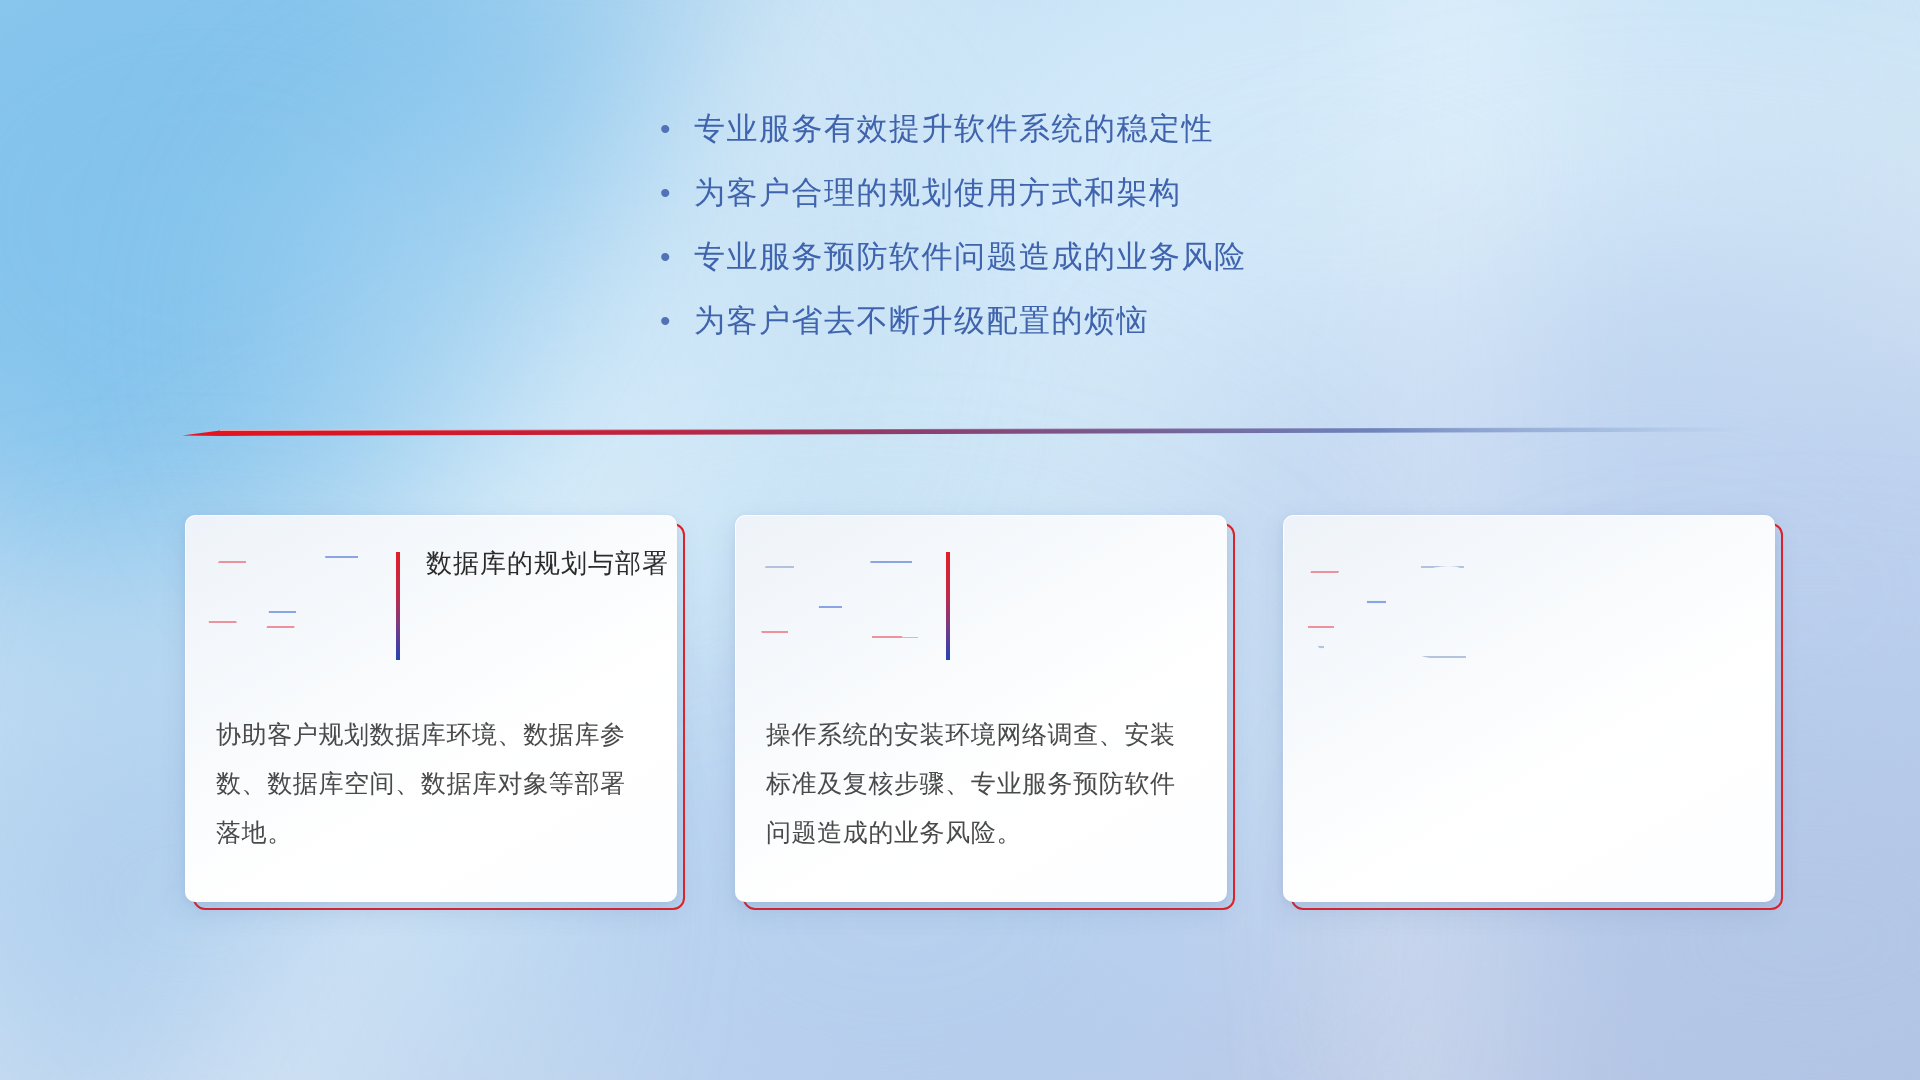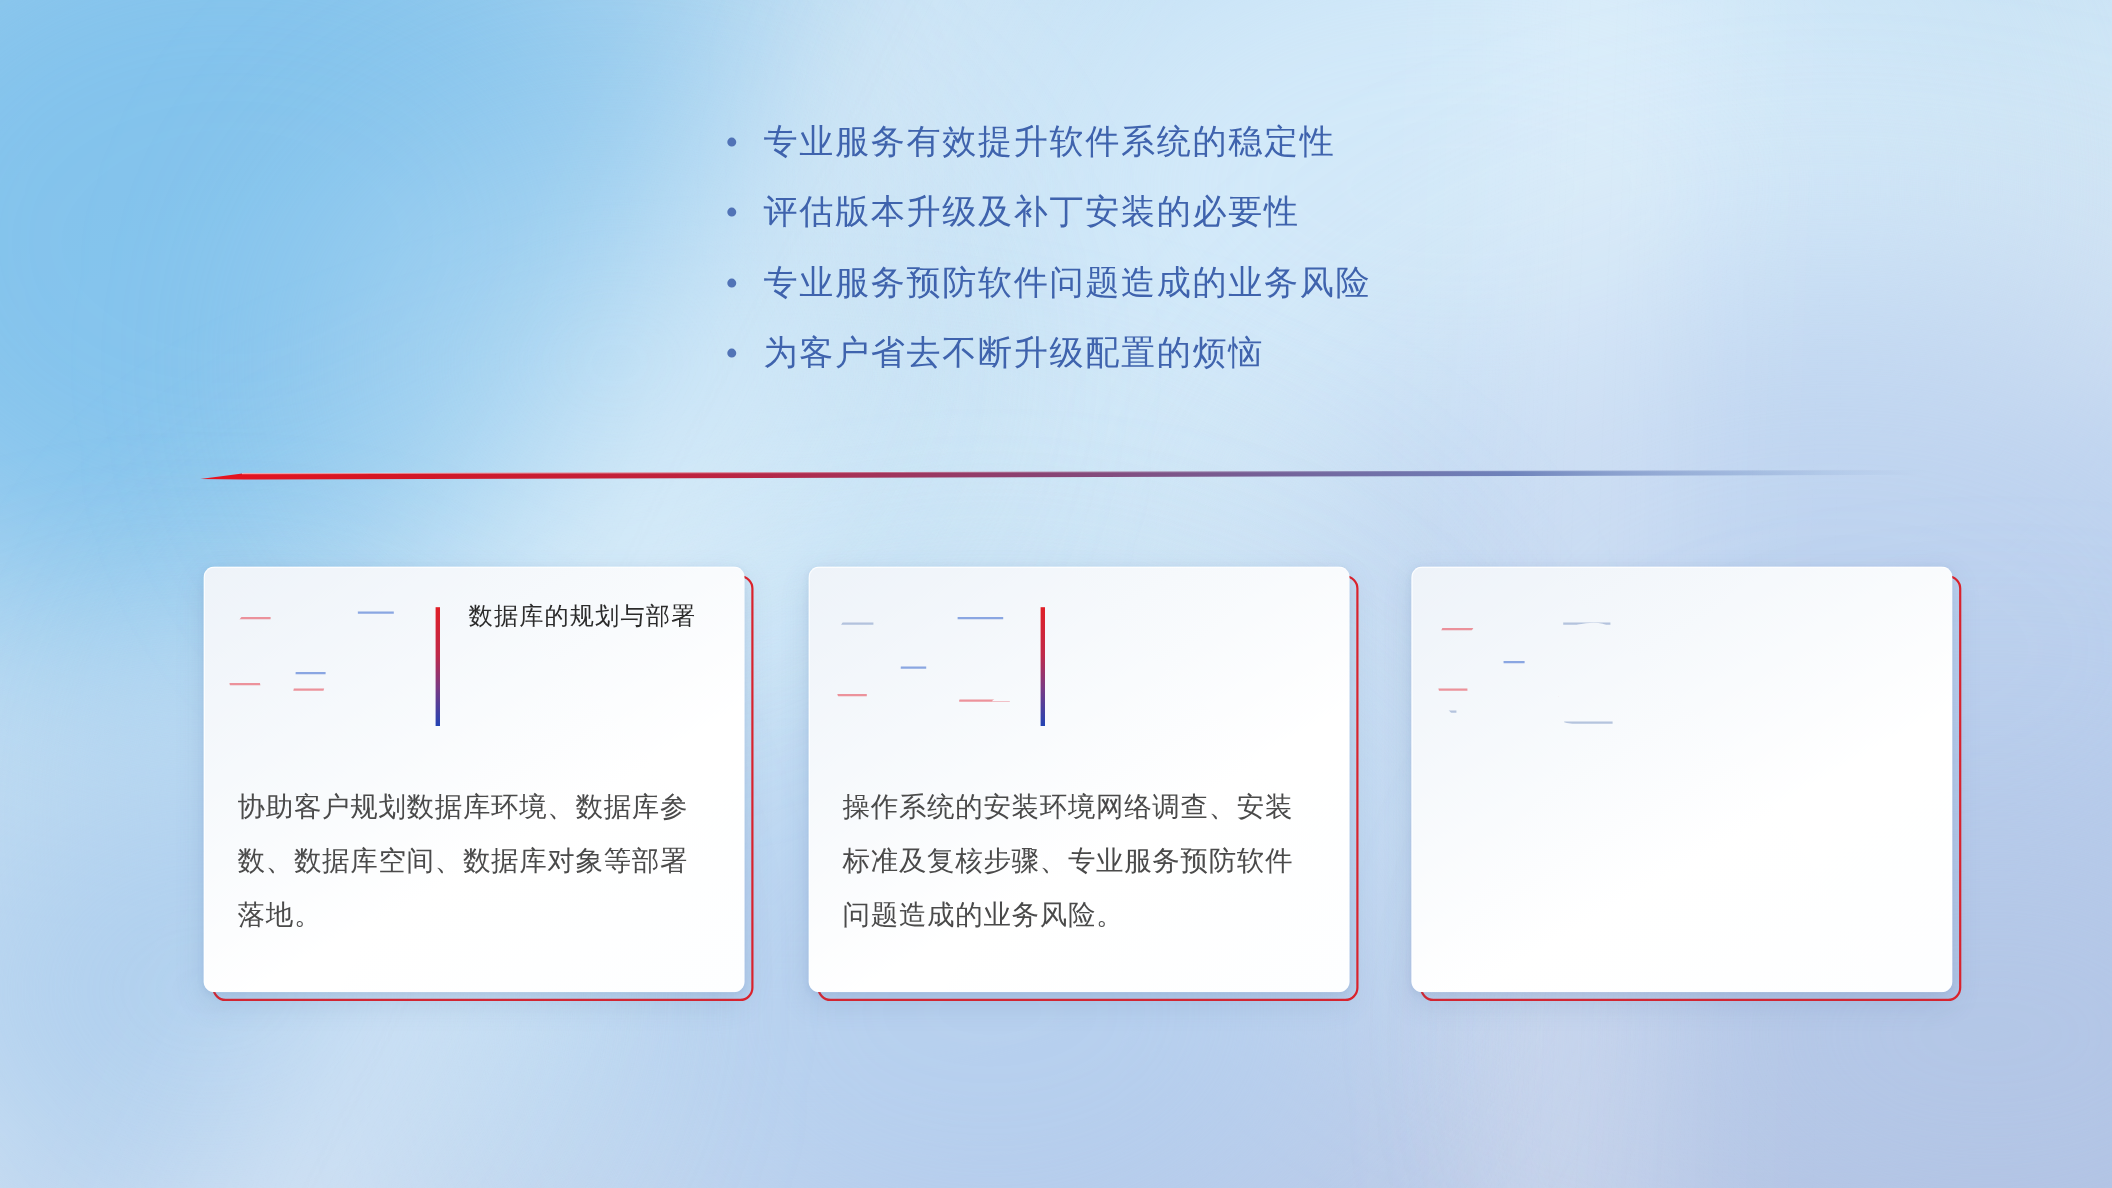--- a/index.html
+++ b/index.html
@@ -86,21 +86,21 @@
   }
   .ghost-num svg { display:block; }
 
   
   .card-head { position:absolute; left:210px; top:30px; display:flex; align-items:flex-start; }
   .head-rule {
     width:4px; height:108px; margin-right:26px; margin-top:6px; flex:0 0 4px;
     background:linear-gradient(180deg,#e01f27 0%, #c02a4a 40%, #7a3a84 68%, #2344b4 100%);
   }
   .card-title {
-    font-size:22px; line-height:1.33; color:#2b2b2b; letter-spacing:1px;
+    font-size:26px; line-height:1.33; color:#2b2b2b; letter-spacing:1px;
     font-family:"DejaVu Sans","Liberation Sans",sans-serif; max-width:250px;
   }
 
   
   .card-body {
     position:absolute; left:30px; top:194px; width:430px;
     font-size:25px; line-height:1.95; color:#4a4a4a; letter-spacing:.6px;
     font-family:Liberation Sans, sans-serif;
   }
 </style>
@@ -123,21 +123,21 @@
 
 <div id="content">
 
   <div class="bullets">
     <div class="bullet-row">
       <span class="bullet-dot">•</span>
       <span class="bullet-text">专业服务有效提升软件系统的稳定性</span>
     </div>
     <div class="bullet-row">
       <span class="bullet-dot">•</span>
-      <span class="bullet-text">评估版本升级及补丁安装的必要性</span>
+      <span class="bullet-text">为客户合理的规划使用方式和架构</span>
     </div>
     <div class="bullet-row">
       <span class="bullet-dot">•</span>
       <span class="bullet-text">专业服务预防软件问题造成的业务风险</span>
     </div>
     <div class="bullet-row">
       <span class="bullet-dot">•</span>
       <span class="bullet-text">为客户省去不断升级配置的烦恼</span>
     </div>
   </div>

